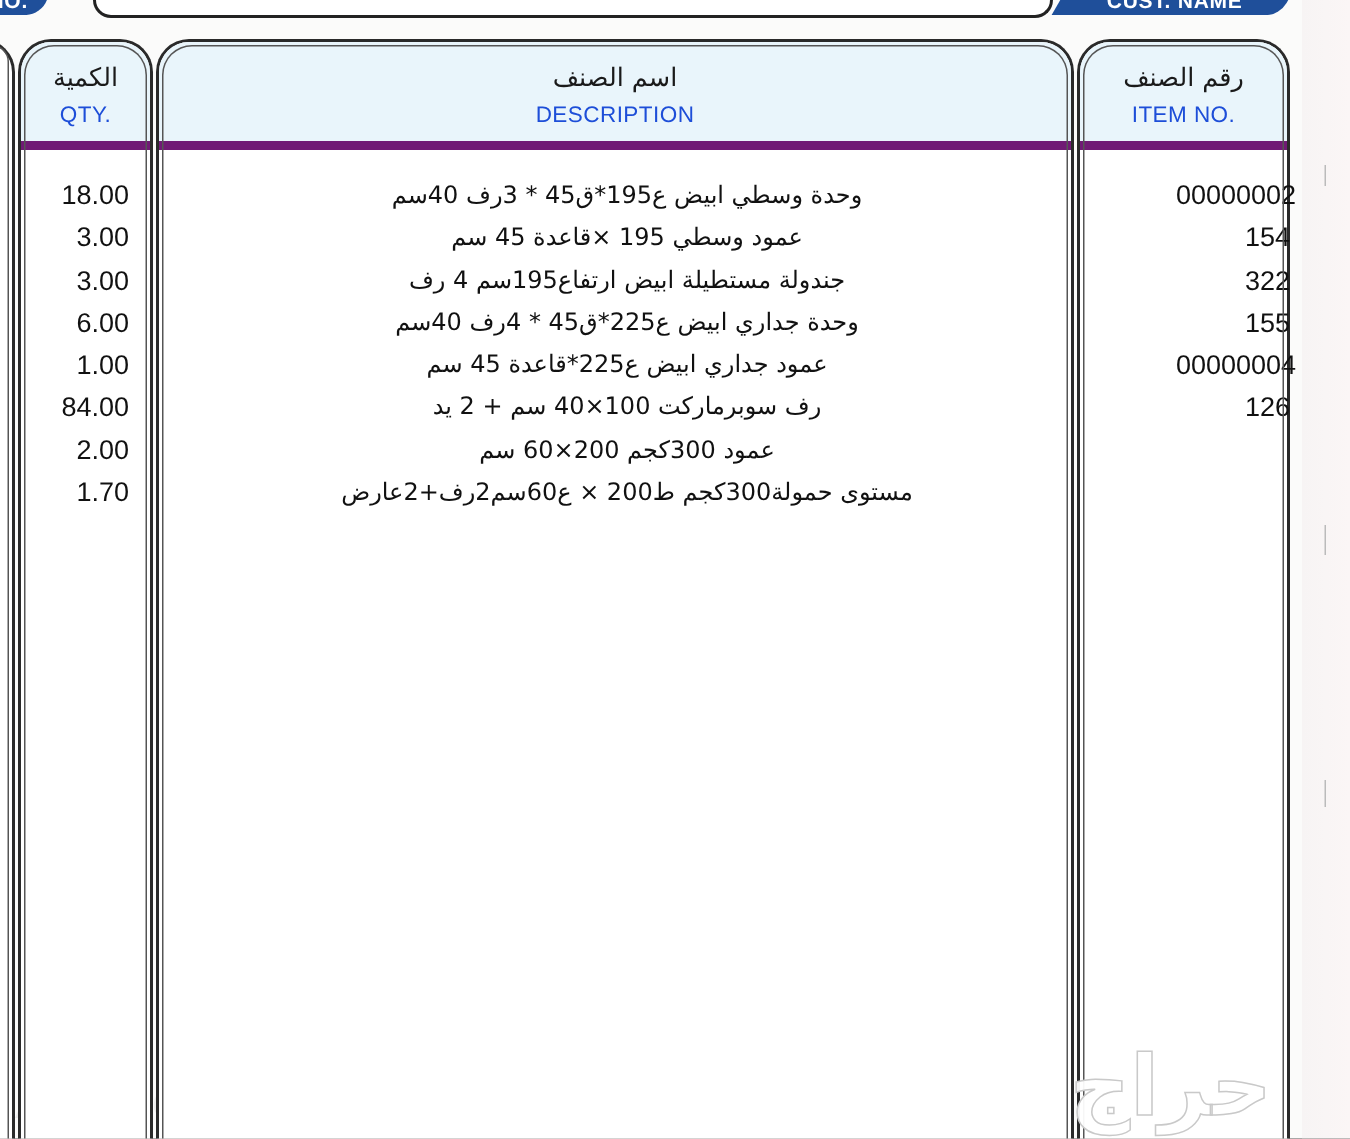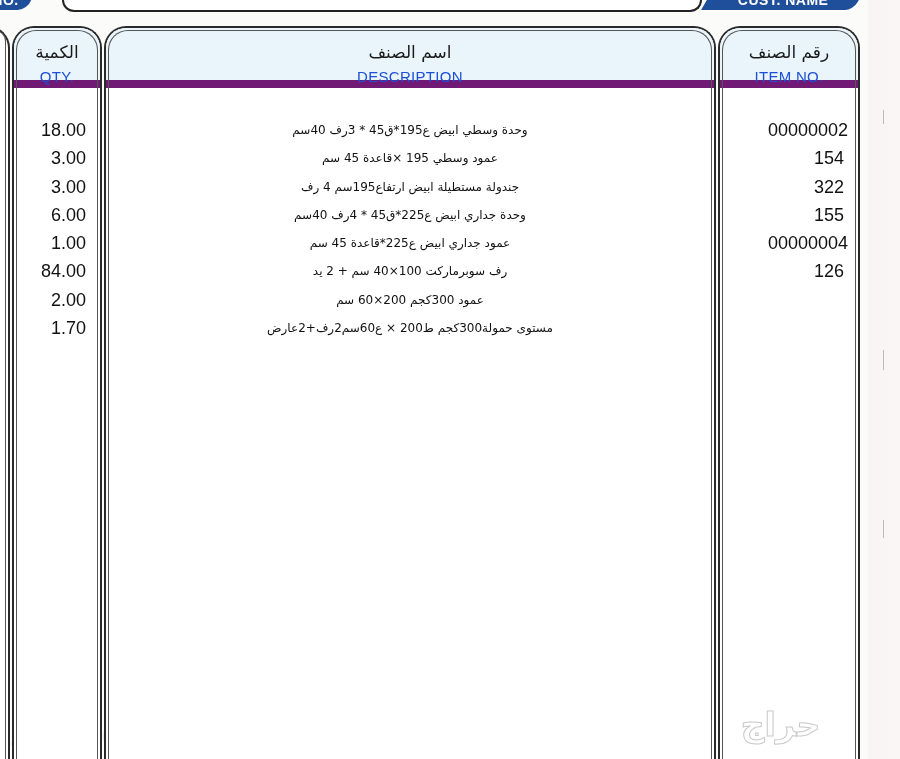--- a/index.html
+++ b/index.html
@@ -35,52 +35,52 @@
   .col {
     position:absolute; top:26px; bottom:-20px;
     border:2px solid #2a2a2a; border-bottom:none;
     border-radius:22px 22px 0 0; box-sizing:border-box; background:#fff;
   }
   .col::after {
     content:""; position:absolute; inset:2px; border:1px solid #555;
     border-bottom:none; border-radius:20px 20px 0 0; pointer-events:none;
   }
   .col-head {
-    position:absolute; left:0; right:0; top:0; height:60px;
+    position:absolute; left:0; right:0; top:0; height:72px;
     background:#e9f5fb; border-radius:20px 20px 0 0;
-    border-bottom:8px solid #701a75; box-sizing:border-box;
+    border-bottom:6px solid #701a75; box-sizing:border-box;
     text-align:center;
   }
   .head-ar { display:block; font-size:17px; margin-top:14px; direction:rtl; color:#1a1a1a; font-family:"DejaVu Sans", sans-serif; }
   .head-en { display:block; font-size:15px; margin-top:6px; color:#1d4ed8; letter-spacing:0.3px; }
 
   .col-left-partial { left:-20px; width:30px; border-radius:0 22px 0 0; }
   .col-qty { left:12px; width:90px; }
   .col-desc { left:104px; width:612px; }
   .col-item { left:718px; width:142px; }
 
-  .rows { position:absolute; top:88px; left:0; right:0; }
+  .rows { position:absolute; top:88px; left:16px; right:0; }
   .row-cell { height:28.3px; line-height:28.3px; font-size:18px; white-space:nowrap; }
   .qty-cell { text-align:right; padding-right:14px; }
-  .desc-cell { text-align:center; direction:rtl; font-size:12px; font-family:"DejaVu Sans", sans-serif; }
+  .desc-cell { text-align:center; direction:rtl; font-size:16px; font-family:"DejaVu Sans", sans-serif; }
   .item-cell { text-align:left; padding-left:2px;margin-left:46px; }
   .item-cell.short { padding-left:48px; }
 
   .right-strip {
     position:absolute; left:868px; top:0; width:32px; height:759px;
     background:linear-gradient(90deg,#f7f4f4,#fbf6f6);
   }
   .tick { position:absolute; left:883px; width:1px; background:#bbb; }
 
   .watermark-text {
     position:absolute; color:rgba(150,150,150,0.12); font-size:60px; white-space:nowrap;
   }
   .haraj-logo {
     position:absolute; left:668px; top:700px; width:225px; height:50px;
-    color:rgba(255,255,255,0.95); font-size:33px; line-height:50px; text-align:center;
+    color:rgba(255,255,255,0.95); font-size:56px; line-height:50px; text-align:center;
     direction:rtl; font-family:"DejaVu Sans", sans-serif; font-weight:bold;
     -webkit-text-stroke:1px #c9c9c9; letter-spacing:-2px;
   }
 </style>
 </head>
 <body>
 
 <div class="badge badge-left">
     <span>NO.</span>
   </div>

